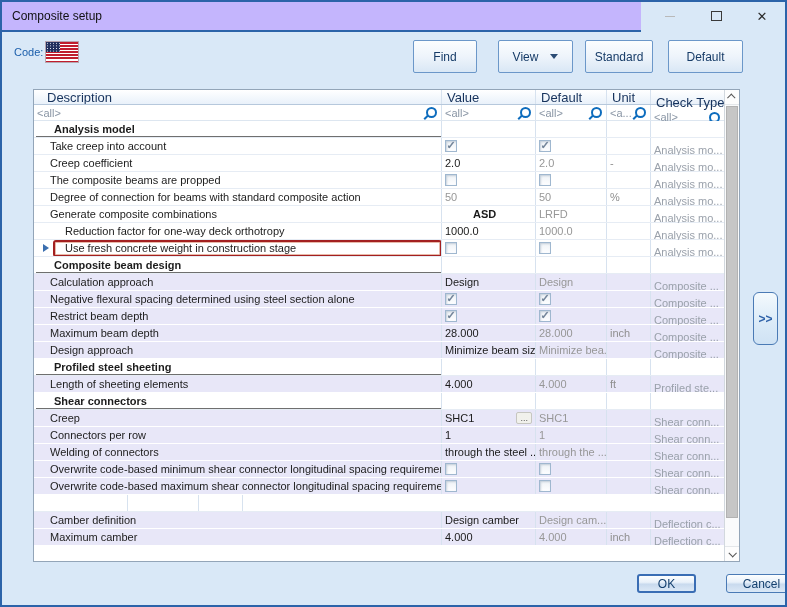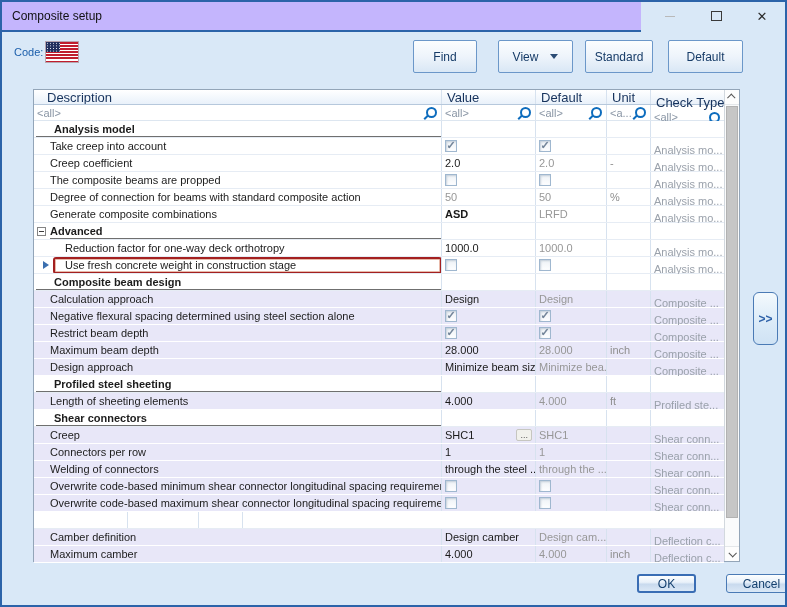--- a/index.html
+++ b/index.html
@@ -41,21 +41,21 @@
   #hdr .c-desc{padding-left:13px}
   #hdr .c-val,#hdr .c-def,#hdr .c-unit,#hdr .c-ct{padding-left:5px}
   #filters .cell{padding-left:3px;padding-right:2px;}
   .row{display:flex;height:17px;position:relative;background:#fff;border-bottom:1px solid #e6ecf4;box-sizing:border-box;}
   .row.lav{background:#e8e7f8;border-bottom-color:#ffffff;}
   .row.group .c-desc{font-weight:bold;}
   .row.group .c-desc::after{content:"";position:absolute;left:var(--ul,2px);right:0;bottom:0;height:1px;background:#6f6f6f;}
   .ind0{padding-left:20px}.ind1{padding-left:16px}.ind2{padding-left:31px}
   .txt{color:#1a1a1a;}
   .txt.gray{color:#979797;}
-  .txt.bold{font-weight:bold;}
+  .txt.bold{font-weight:bold;margin-left:28px;}
   .u{color:#8f8f8f;}
   .ctt{color:#9aa1ab;}
   .cb{width:12px;height:12px;box-sizing:border-box;border:1px solid #9fb7cf;background:linear-gradient(#eef2f6,#fdfeff);box-shadow:inset 1px 1px 2px rgba(110,135,160,.35);display:flex;align-items:center;justify-content:center;flex:none;}
   .cb.on::after{content:"\2713";color:#73859a;font-size:11px;font-weight:bold;line-height:1;margin-top:-1px;}
   .browse{margin-left:auto;background:#f1f1ec;border:1px solid #c6c6c0;color:#555;font-size:9px;line-height:8px;padding:1px 3px;border-radius:2px;}
   .exp{position:absolute;left:3px;top:4px;width:9px;height:9px;box-sizing:border-box;border:1px solid #848484;background:#fff;}
   .exp::after{content:"";position:absolute;left:1px;right:1px;top:3px;height:1px;background:#3c3c3c;}
   .tri{position:absolute;left:9px;top:4px;width:0;height:0;border-left:6px solid #3b6faf;border-top:4px solid transparent;border-bottom:4px solid transparent;}
   .hl{position:absolute;left:19px;top:0;width:389px;height:17px;box-sizing:border-box;border:2px solid #a32020;border-radius:3px;box-shadow:inset 0 0 0 1px #e8b9a9;z-index:3;pointer-events:none;}
   
@@ -215,30 +215,20 @@
               <span class="txt bold">ASD</span>
             </div>
             <div class="cell c-def">
               <span class="txt gray">LRFD</span>
             </div>
             <div class="cell c-unit"></div>
             <div class="cell c-ct">
               <span class="ctt">Analysis mo...</span>
             </div>
           </div>
-          <div class="row group">
-            <div class="cell c-desc ind1" style="--ul: 16px;">
-              <span class="exp"></span>
-              <span>Advanced</span>
-            </div>
-            <div class="cell c-val"></div>
-            <div class="cell c-def"></div>
-            <div class="cell c-unit"></div>
-            <div class="cell c-ct"></div>
-          </div>
           <div class="row">
             <div class="cell c-desc ind2">
               <span>Reduction factor for one-way deck orthotropy</span>
             </div>
             <div class="cell c-val">
               <span class="txt">1000.0</span>
             </div>
             <div class="cell c-def">
               <span class="txt gray">1000.0</span>
             </div>

